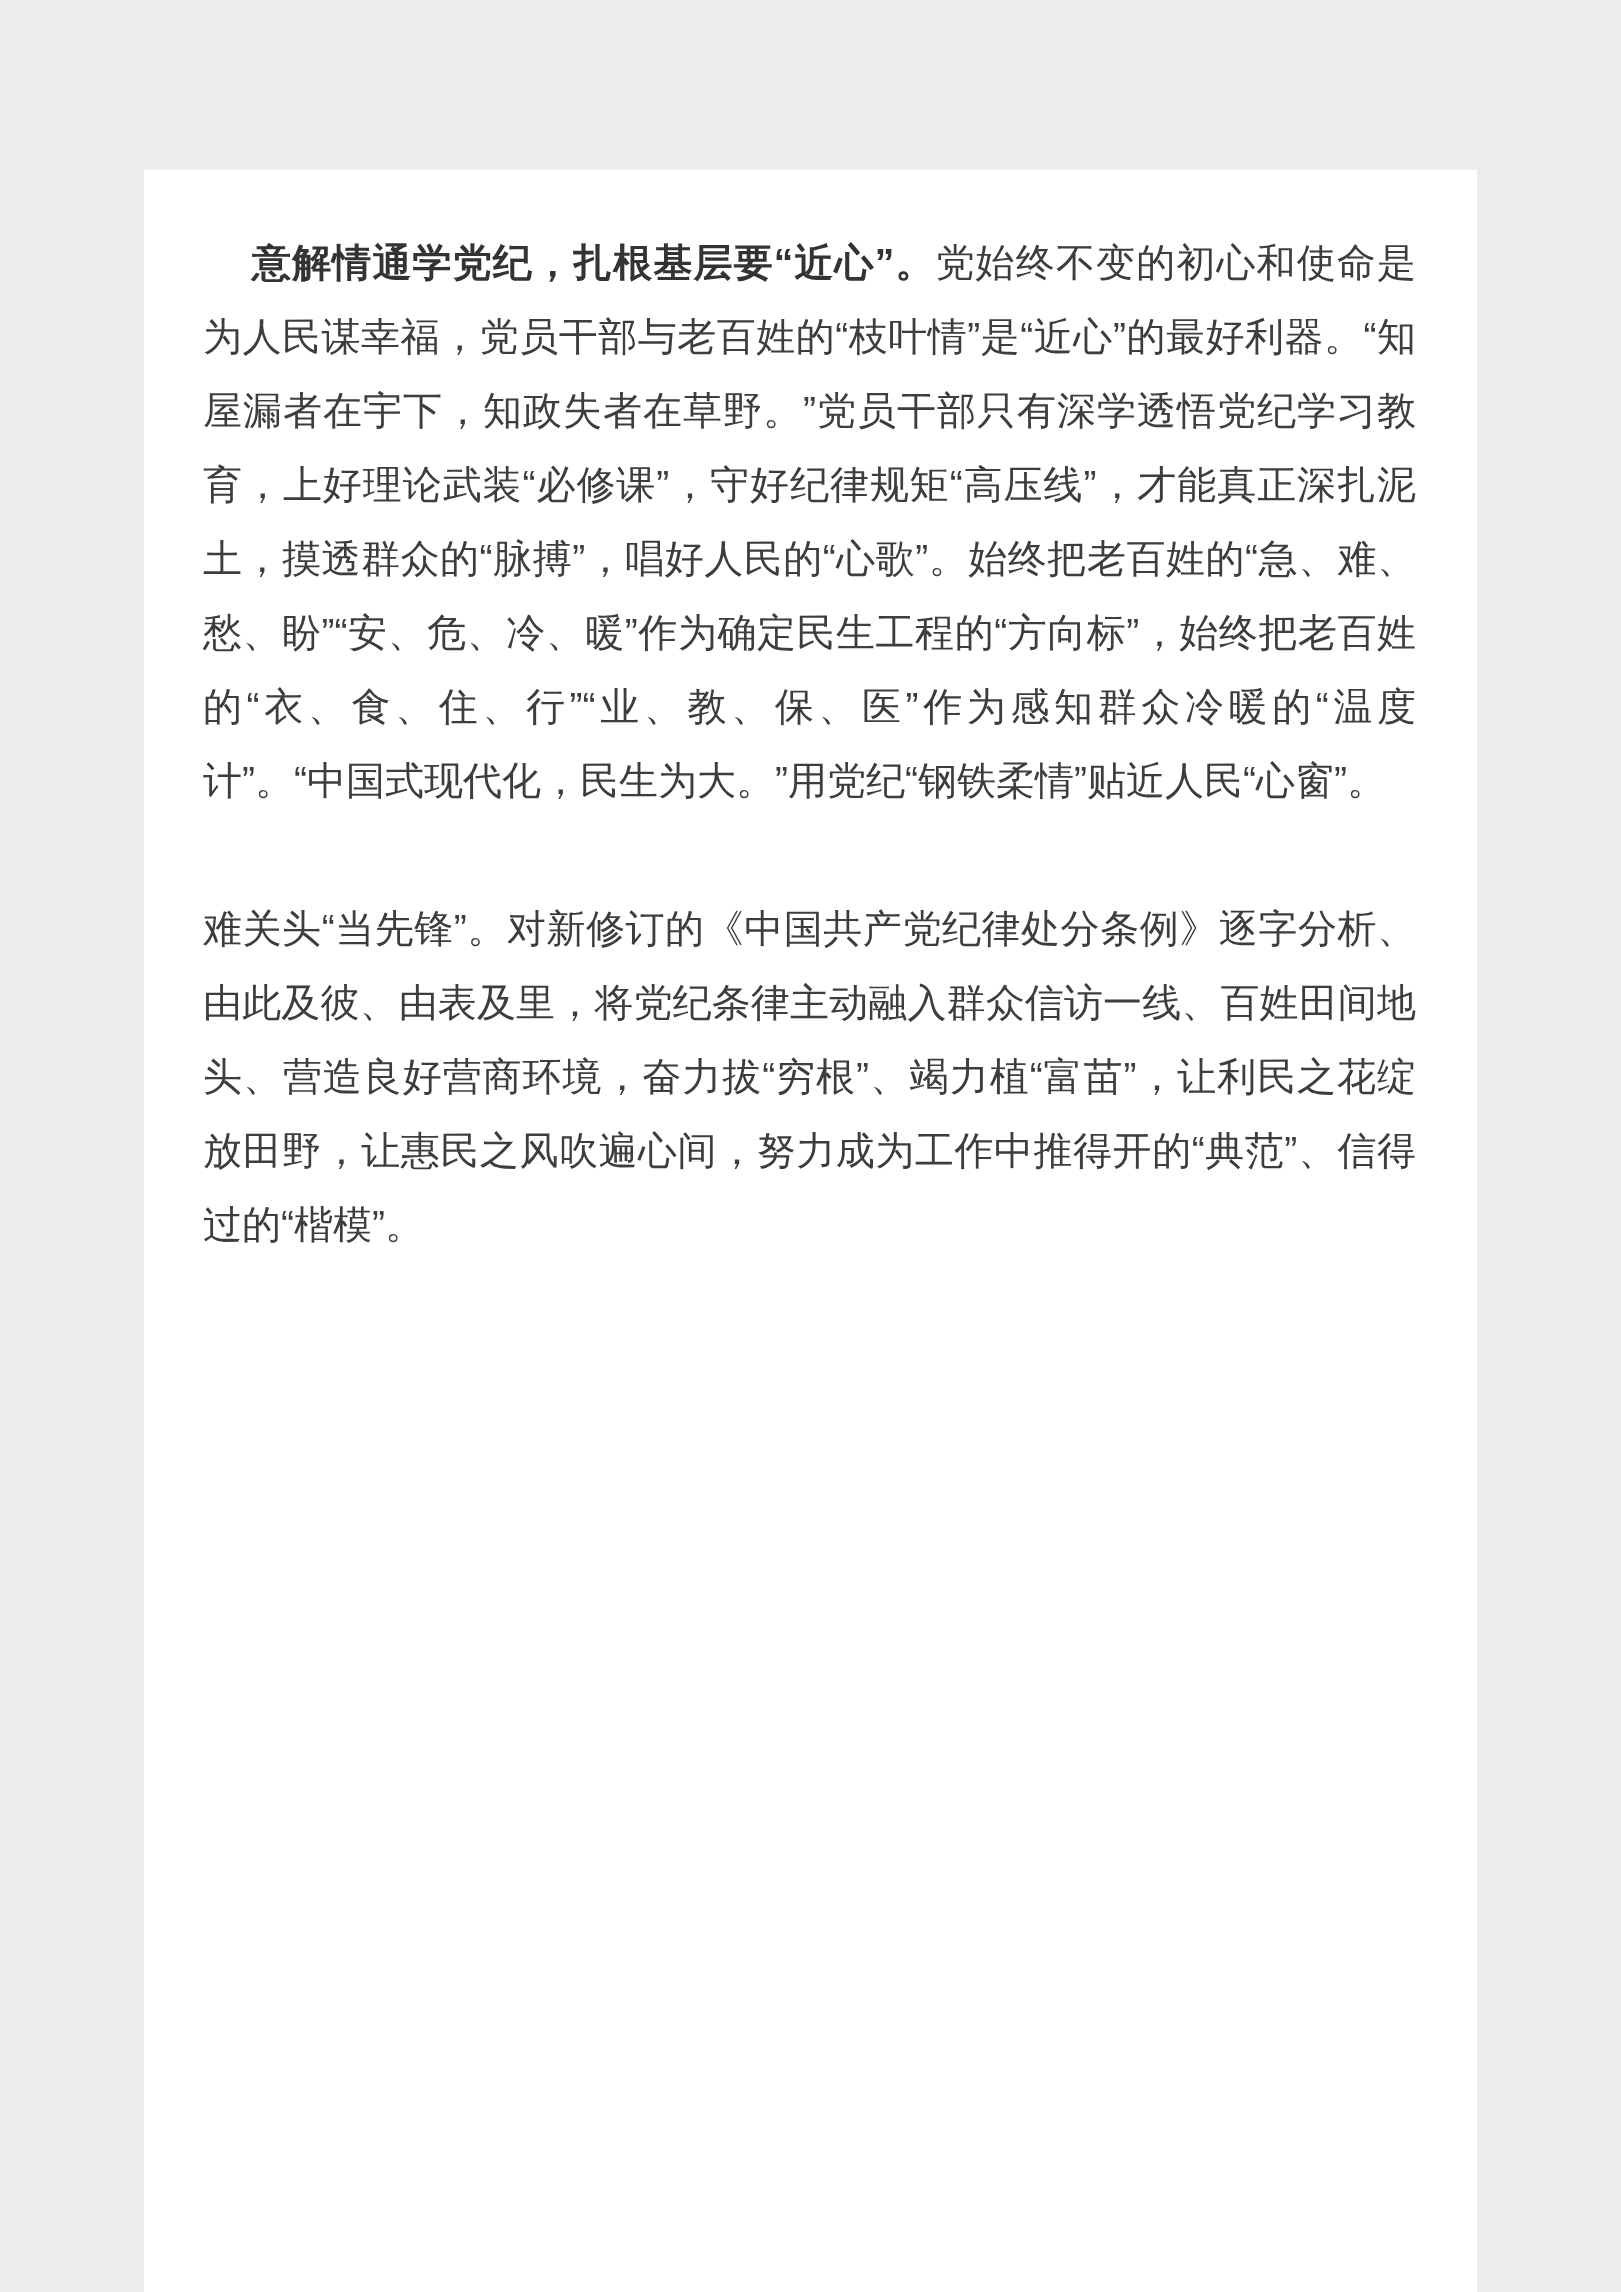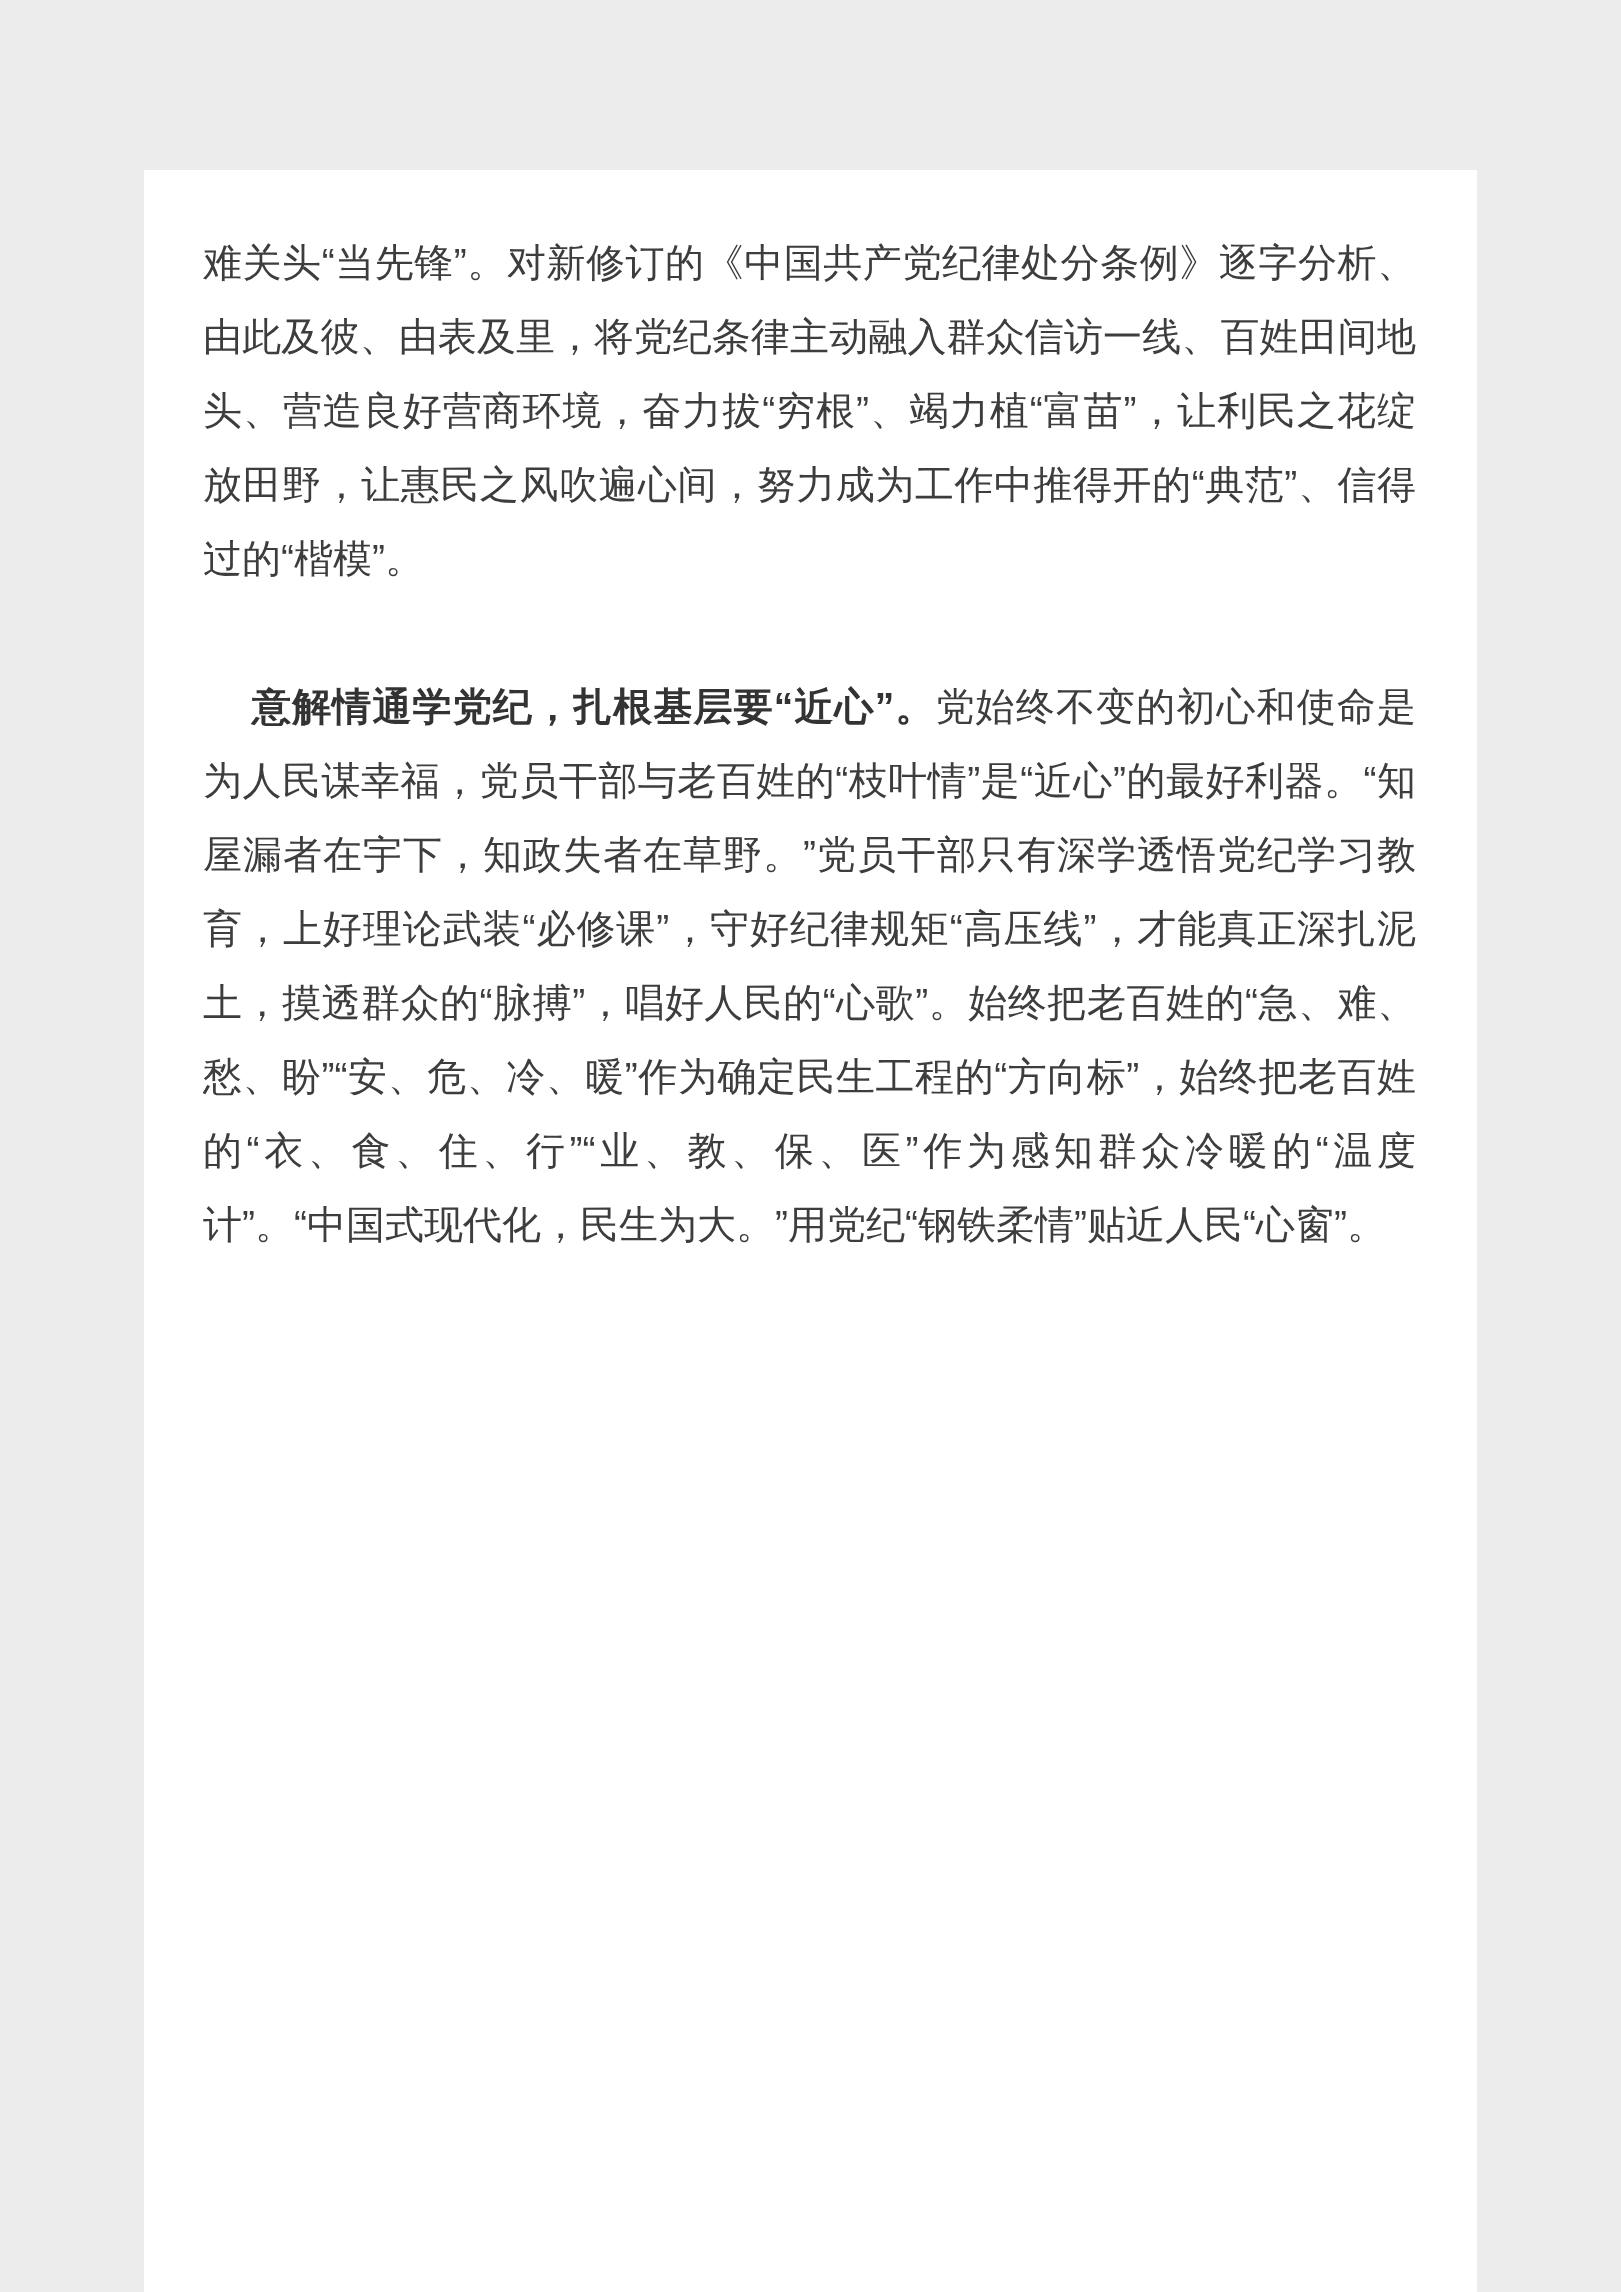--- a/index.html
+++ b/index.html
@@ -39,22 +39,22 @@
     .para-indent { text-indent: 49px; }
     .run { font-weight: 400; }
     .run.bold { font-weight: 700; color: #333333; }
   </style>
 </head>
 <body>
 
 <div class="canvas">
   <div class="page">
     <div class="content">
+      <p class="para para-indent">
+        <span class="run bold">意解情通学党纪，扎根基层要“近心”。</span><span class="run">党始终不变的初心和使命是为人民谋幸福，党员干部与老百姓的“枝叶情”是“近心”的最好利器。“知屋漏者在宇下，知政失者在草野。”党员干部只有深学透悟党纪学习教育，上好理论武装“必修课”，守好纪律规矩“高压线”，才能真正深扎泥土，摸透群众的“脉搏”，唱好人民的“心歌”。始终把老百姓的“急、难、愁、盼”“安、危、冷、暖”作为确定民生工程的“方向标”，始终把老百姓的“衣、食、住、行”“业、教、保、医”作为感知群众冷暖的“温度计”。“中国式现代化，民生为大。”用党纪“钢铁柔情”贴近人民“心窗”。</span>
+      </p>
       <p class="para">
         <span class="run">难关头“当先锋”。对新修订的《中国共产党纪律处分条例》逐字分析、由此及彼、由表及里，将党纪条律主动融入群众信访一线、百姓田间地头、营造良好营商环境，奋力拔“穷根”、竭力植“富苗”，让利民之花绽放田野，让惠民之风吹遍心间，努力成为工作中推得开的“典范”、信得过的“楷模”。</span>
-      </p>
-      <p class="para para-indent">
-        <span class="run bold">意解情通学党纪，扎根基层要“近心”。</span><span class="run">党始终不变的初心和使命是为人民谋幸福，党员干部与老百姓的“枝叶情”是“近心”的最好利器。“知屋漏者在宇下，知政失者在草野。”党员干部只有深学透悟党纪学习教育，上好理论武装“必修课”，守好纪律规矩“高压线”，才能真正深扎泥土，摸透群众的“脉搏”，唱好人民的“心歌”。始终把老百姓的“急、难、愁、盼”“安、危、冷、暖”作为确定民生工程的“方向标”，始终把老百姓的“衣、食、住、行”“业、教、保、医”作为感知群众冷暖的“温度计”。“中国式现代化，民生为大。”用党纪“钢铁柔情”贴近人民“心窗”。</span>
       </p>
     </div>
   </div>
 </div>
 
 
 </body></html>

